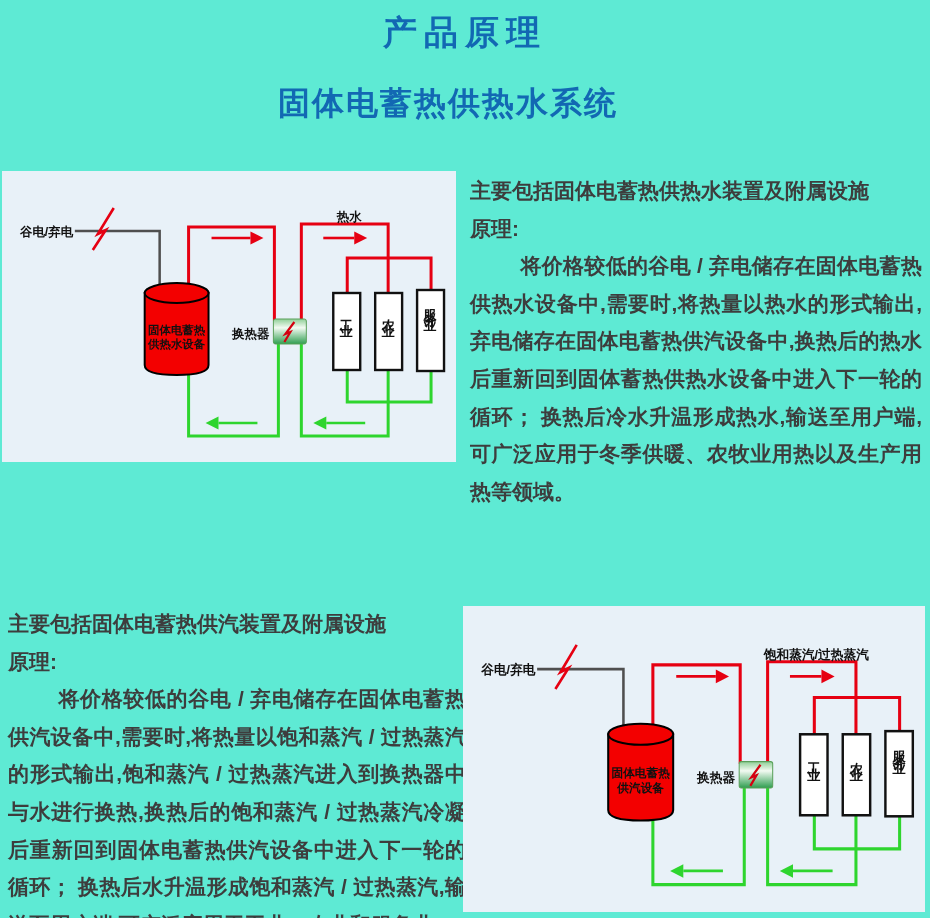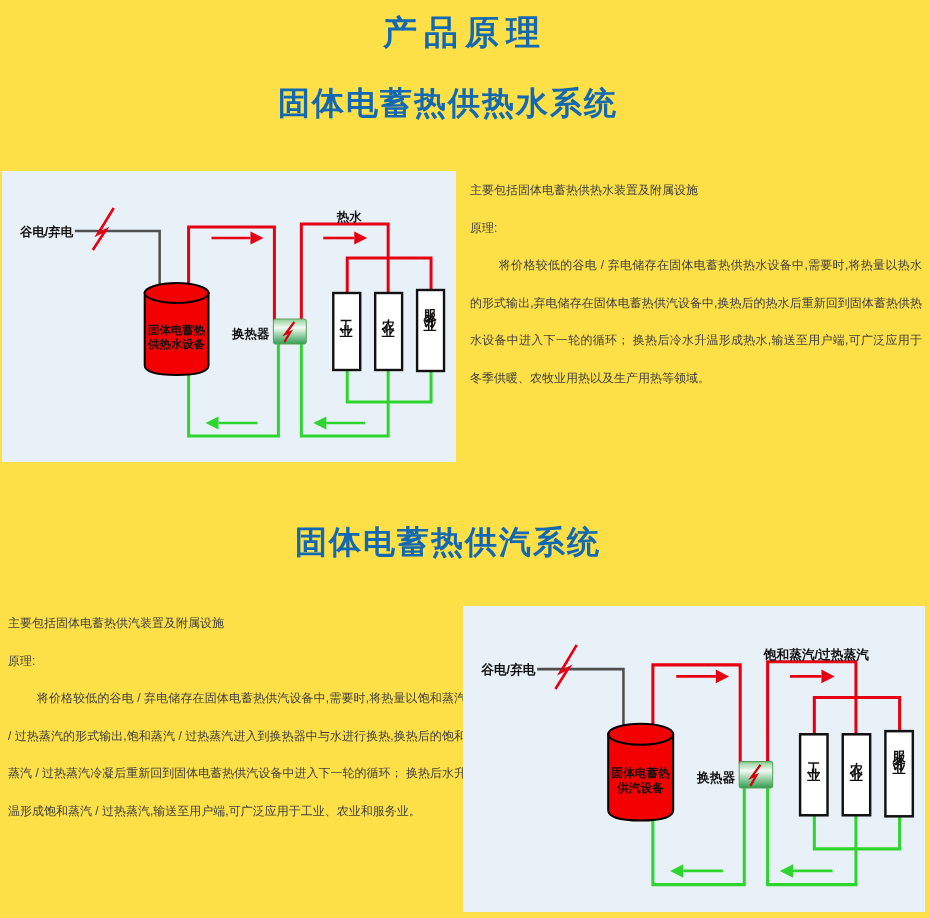--- a/index.html
+++ b/index.html
@@ -3,21 +3,21 @@
 <meta charset="utf-8">
 <style>
   * { margin: 0; padding: 0; box-sizing: border-box; }
   html, body { background: #ffffff; }
   body { font-family: "Liberation Sans", "DejaVu Sans", sans-serif; }
   .page {
     position: relative;
     width: 930px;
     height: 918px;
     margin: 0 auto;
-    background: #fde047;
+    background: #5eead4;
     overflow: hidden;
   }
   .main-title {
     position: absolute;
     top: 10px; left: 0; width: 930px;
     text-align: center;
     font-size: 34px;
     font-weight: 800;
     letter-spacing: 7px;
     color: #1268b3;
@@ -36,22 +36,23 @@
   .panel {
     position: absolute;
     background: #e8f1f8;
   }
   .panel.p1 { left: 2px; top: 171px; width: 454px; height: 291px; }
   .panel.p2 { left: 463px; top: 606px; width: 462px; height: 306px; }
   .panel svg { display: block; width: 100%; height: 100%; }
   .textcol {
     position: absolute;
     color: #3d3d3d;
-    font-size: 12px;
+    font-size: 21px;
     line-height: 37.6px;
+    font-weight: bold;
   }
   .textcol.t1 { left: 470px; top: 172px; width: 452px; }
   .textcol.t2 { left: 8px;   top: 605px; width: 458px; }
   .textcol p { margin: 0; }
   .textcol p.para {
     text-indent: 2.4em;
     text-align: justify;
   }
   
   .pipe { fill: none; }
@@ -149,21 +150,20 @@
       <text class="vlabel" x="429.5" y="127">服务业</text>
     </svg>
   </div>
 
   <div class="textcol t1">
     <p>主要包括固体电蓄热供热水装置及附属设施</p>
     <p>原理:</p>
     <p class="para">将价格较低的谷电 / 弃电储存在固体电蓄热供热水设备中,需要时,将热量以热水的形式输出,弃电储存在固体电蓄热供汽设备中,换热后的热水后重新回到固体蓄热供热水设备中进入下一轮的循环； 换热后冷水升温形成热水,输送至用户端,可广泛应用于冬季供暖、农牧业用热以及生产用热等领域。</p>
   </div>
 
-  <h2 class="sub-title s2">固体电蓄热供汽系统</h2>
 
   <div class="textcol t2">
     <p>主要包括固体电蓄热供汽装置及附属设施</p>
     <p>原理:</p>
     <p class="para">将价格较低的谷电 / 弃电储存在固体电蓄热供汽设备中,需要时,将热量以饱和蒸汽 / 过热蒸汽的形式输出,饱和蒸汽 / 过热蒸汽进入到换热器中与水进行换热,换热后的饱和蒸汽 / 过热蒸汽冷凝后重新回到固体电蓄热供汽设备中进入下一轮的循环； 换热后水升温形成饱和蒸汽 / 过热蒸汽,输送至用户端,可广泛应用于工业、农业和服务业。</p>
   </div>
 
   <div class="panel p2">
     <svg viewBox="0 0 455 291" preserveAspectRatio="none">
       <defs>

